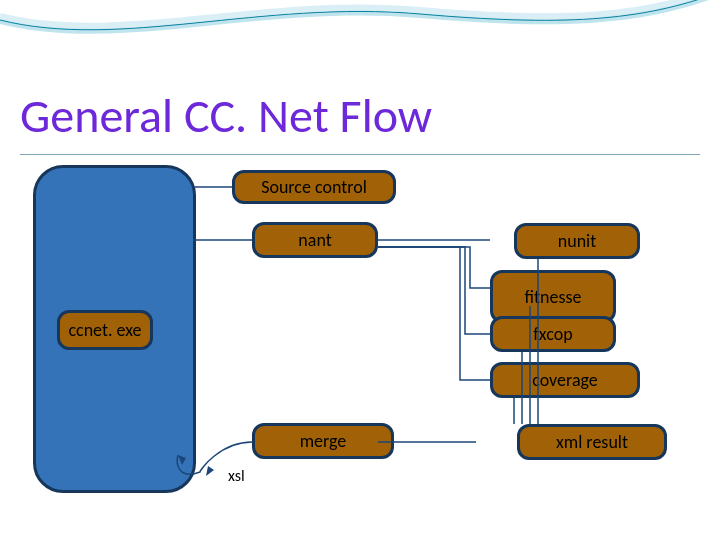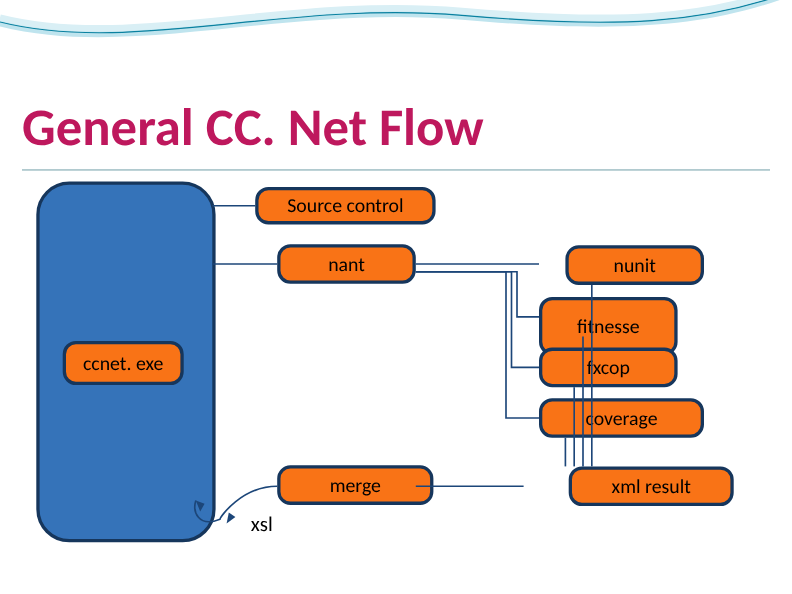--- a/index.html
+++ b/index.html
@@ -19,22 +19,22 @@
     left: 0;
     width: 720px;
     height: 70px;
     pointer-events: none;
   }
   .title {
     position: absolute;
     top: 86px;
     left: 20px;
     font-size: 48px;
-    font-weight: 700;
-    color: #be185d;
+    font-weight: 400;
+    color: #6d28d9;
     font-family: "Calibri Light", "Calibri", sans-serif;
   }
   .title-rule {
     position: absolute;
     top: 154px;
     left: 20px;
     width: 680px;
     height: 1px;
     background: #7fa7b0;
   }
@@ -44,33 +44,33 @@
     left: 33px;
     top: 165px;
     width: 157px;
     height: 322px;
     background: #3573b9;
     border: 3px solid #16365c;
     border-radius: 30px;
   }
   .node {
     position: absolute;
-    background: #f97316;
+    background: #a16207;
     border: 3px solid #16365c;
     border-radius: 12px;
     display: flex;
     align-items: center;
     justify-content: center;
     font-size: 18px;
     color: #000;
     box-sizing: border-box;
   }
   .xsl {
     position: absolute;
-    font-size: 19px;
+    font-size: 16px;
     color: #000;
   }
   svg.connectors {
     position: absolute;
     left: 0;
     top: 0;
     width: 720px;
     height: 540px;
     pointer-events: none;
   }
@@ -82,21 +82,21 @@
   <path d="M0,28 C120,58 260,8 420,22 C560,34 640,30 720,0 L720,6 C640,36 560,40 420,28 C260,14 120,64 0,34 Z" fill="#bfe4ee" stroke="none"></path>
   <path d="M0,30 C120,60 260,10 420,24 C560,36 640,32 720,2" fill="none" stroke="#0a81a0" stroke-width="1"></path>
   <path d="M0,26 C120,56 260,6 420,20 C560,32 640,28 720,-2" fill="none" stroke="#d9eff5" stroke-width="6"></path>
 </svg>
 
 <div class="title">General CC. Net Flow</div>
 <div class="title-rule"></div>
 
 <div class="main-box"></div>
 
-<div class="node" style="left:57px; top:310px; width:110px; height:40px;">ccnet. exe</div>
+<div class="node" style="left:57px; top:310px; width:96px; height:40px;">ccnet. exe</div>
 
 <div class="node" style="left:232px; top:170px; width:164px; height:34px;">Source control</div>
 
 <div class="node" style="left:252px; top:222px; width:126px; height:36px;text-align:center;">nant</div>
 
 <div class="node" style="left:490px; top:223px; width:126px; height:36px;margin-left:24px;">nunit</div>
 
 <div class="node" style="left:490px; top:270px; width:126px; height:53px;">fitnesse</div>
 
 <div class="node" style="left:490px; top:316px; width:126px; height:36px;">fxcop</div>

